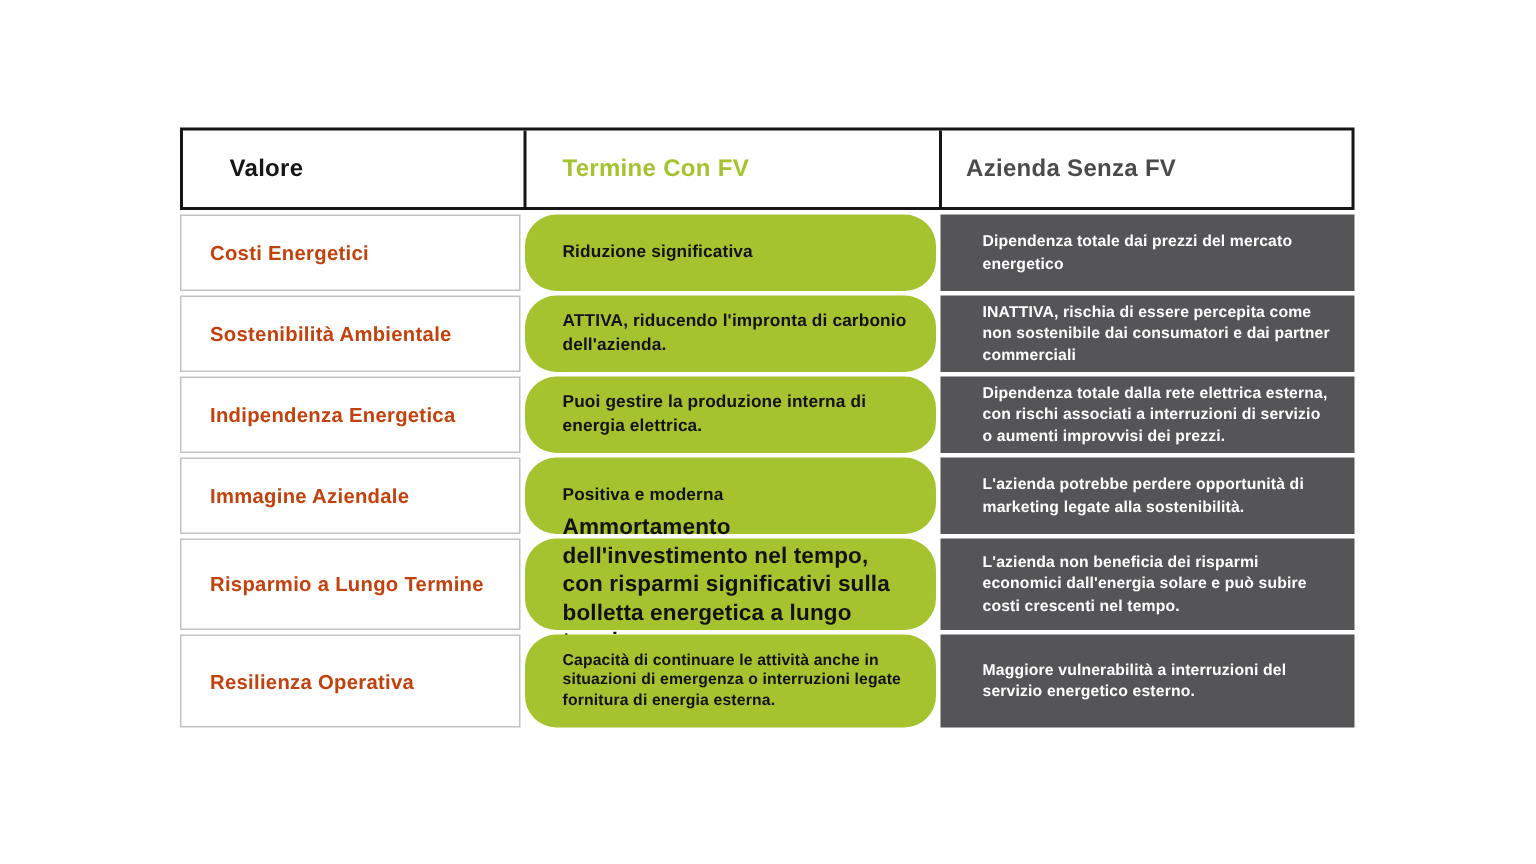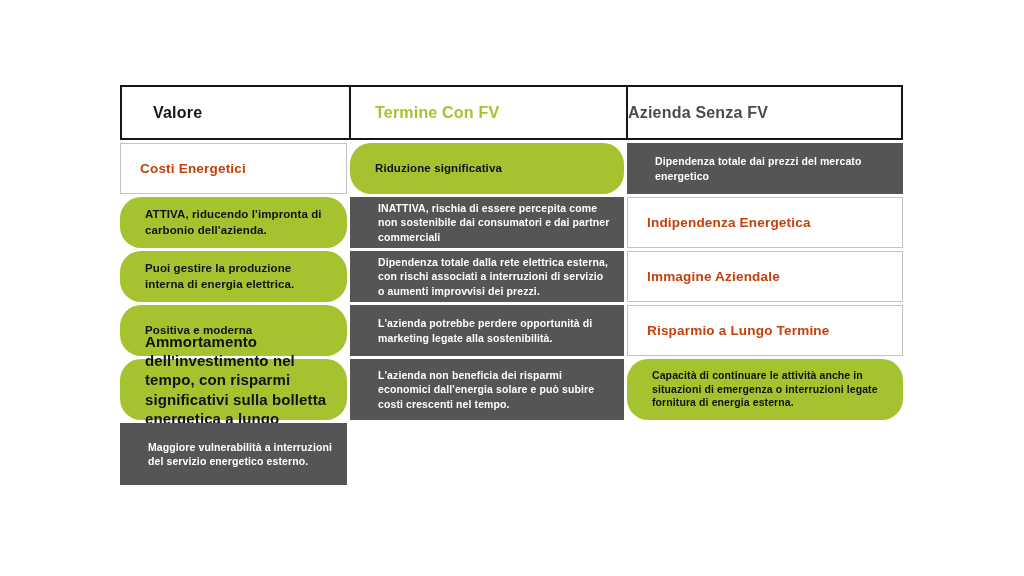--- a/index.html
+++ b/index.html
@@ -30,21 +30,21 @@
   }
   .header-cell {
     display: flex;
     align-items: center;
     font-weight: bold;
     font-size: 16px;
     letter-spacing: 0.2px;
   }
   .header-cell.c1 { width: 227px; padding-left: 31px; color: #161616; }
   .header-cell.c2 { width: 277px; padding-left: 24px; border-left: 2px solid #161616; color: var(--green); }
-  .header-cell.c3 { flex: 1; border-left: 2px solid #161616; color: #4b4b4d; text-align: right; }
+  .header-cell.c3 { flex: 1; padding-left: 16px; border-left: 2px solid #161616; color: #4b4b4d; text-align: right; }
   
   .body-grid {
     margin-top: 3px;
     display: grid;
     grid-template-columns: 227px 274px 276px;
     grid-template-rows: 51px 51px 51px 51px 61px 62px;
     gap: 3px;
   }
   .vcell {
     background: #ffffff;
@@ -94,33 +94,35 @@
       <div class="header-cell c2">Termine Con FV</div>
       <div class="header-cell c3">Azienda Senza FV</div>
     </div>
 
     <div class="body-grid">
 
       <div class="vcell">Costi Energetici</div>
       <div class="gcell">Riduzione significativa</div>
       <div class="dcell">Dipendenza totale dai prezzi del mercato energetico</div>
 
+      <div class="vcell">Sostenibilità Ambientale</div>
       <div class="gcell">ATTIVA, riducendo l'impronta di carbonio dell'azienda.</div>
       <div class="dcell">INATTIVA, rischia di essere percepita come non sostenibile dai consumatori e dai partner commerciali</div>
 
       <div class="vcell">Indipendenza Energetica</div>
       <div class="gcell">Puoi gestire la produzione interna di energia elettrica.</div>
       <div class="dcell">Dipendenza totale dalla rete elettrica esterna, con rischi associati a interruzioni di servizio o aumenti improvvisi dei prezzi.</div>
 
       <div class="vcell">Immagine Aziendale</div>
       <div class="gcell">Positiva e moderna</div>
       <div class="dcell">L'azienda potrebbe perdere opportunità di marketing legate alla sostenibilità.</div>
 
       <div class="vcell">Risparmio a Lungo Termine</div>
       <div class="gcell tight">Ammortamento dell'investimento nel tempo, con risparmi significativi sulla bolletta energetica a lungo termine.</div>
       <div class="dcell">L'azienda non beneficia dei risparmi economici dall'energia solare e può subire costi crescenti nel tempo.</div>
 
+      <div class="vcell">Resilienza Operativa</div>
       <div class="gcell smaller">Capacità di continuare le attività anche in situazioni di emergenza o interruzioni legate fornitura di energia esterna.</div>
       <div class="dcell">Maggiore vulnerabilità a interruzioni del servizio energetico esterno.</div>
 
     </div>
   </div>
 </div>
 
 </body></html>

